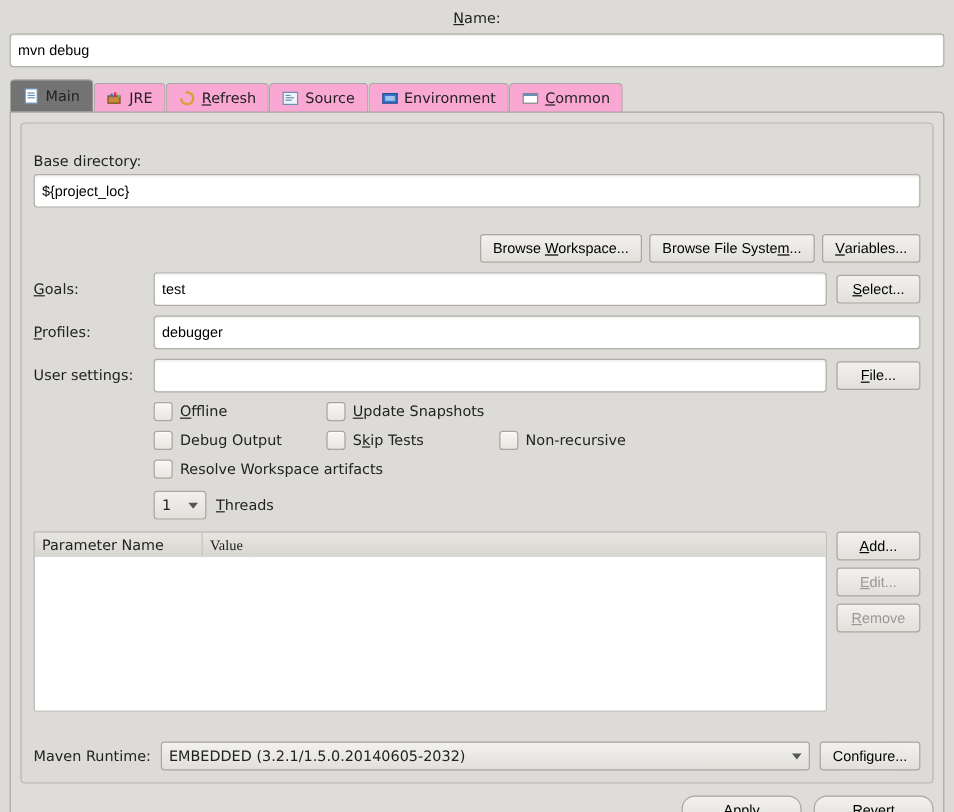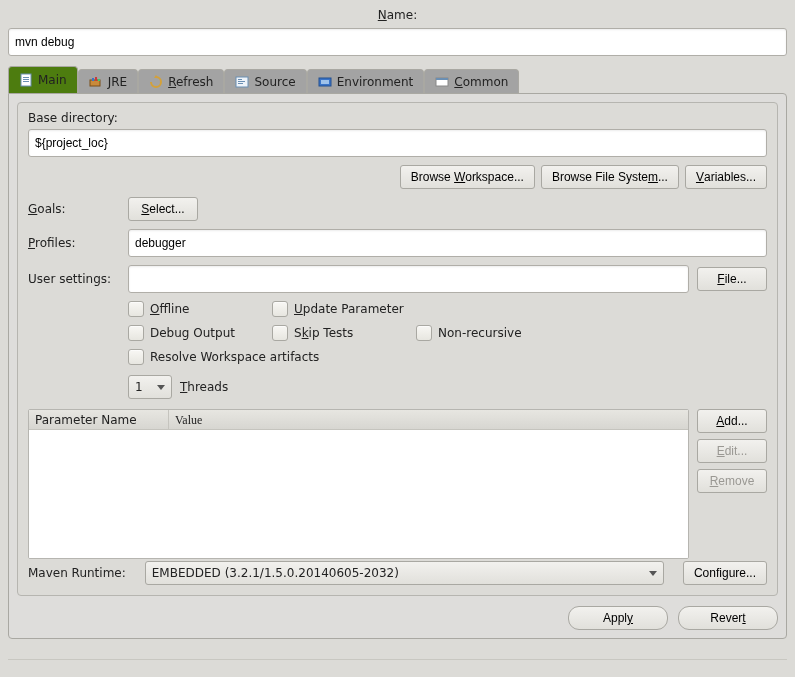--- a/index.html
+++ b/index.html
@@ -68,50 +68,50 @@
   
   .name-row { margin-bottom: 10px; }
 
   
   .tabstrip { display: flex; align-items: flex-end; gap: 0; position: relative; }
   .tab {
     display: flex; align-items: center; gap: 5px;
     padding: 5px 10px;
     border: 1px solid #a9a8a2;
     border-bottom: none;
-    background: #a3a3a3;
+    background: #f9a8d4;
     border-radius: 4px 4px 0 0;
     margin-right: 0px;
     position: relative;
     top: 1px;
   }
   .tab.active {
-    background: #4d7c0f;
+    background: #737373;
     z-index: 2;
     top: 0;
     padding-top: 6px; padding-bottom: 6px;
   }
   .tab .ico { width: 14px; height: 14px; display: inline-flex; align-items: center; justify-content: center; }
   .tabpanel {
     border: 1px solid #a9a8a2;
     border-radius: 0 4px 4px 4px;
     background: #dedddb;
     padding: 8px;
     position: relative;
   }
 
   
   .group {
     border: 1px solid #b6b5b0;
     border-radius: 4px;
     background: #dcdbd7;
-    padding: 8px 10px 10px 10px;
-  }
-
-  .right-btns { display: flex; justify-content: flex-end; gap: 6px; margin-top: 8px; }
+    padding: 24px 10px 10px 10px;
+  }
+
+  .right-btns { display: flex; justify-content: flex-end; gap: 6px; margin-top: 22px; }
 
   .form-row { display: flex; align-items: center; gap: 8px; margin-top: 8px; }
   .form-row .lbl-col { width: 92px; }
   .form-row .input-col { flex: 1; }
 
   .chk-grid { margin-left: 100px; margin-top: 6px; }
   .chk-row { display: flex; gap: 24px; margin-top: 8px; }
   .chk-item { display: flex; align-items: center; min-width: 120px; }
 
   .threads-row { display:flex; align-items:center; gap:8px; margin-left:100px; margin-top:10px;}
@@ -131,21 +131,21 @@
     display: flex;
     background: linear-gradient(#e7e6e1,#d7d6d1);
     border-bottom: 1px solid #c5c4be;
     height: 20px;
   }
   .param-head .col1 { width: 140px; padding: 3px 6px; border-right: 1px solid #c5c4be; }
   .param-head .col2 { flex:1; padding: 3px 6px; font-family: Liberation Serif, serif; }
   .param-body { flex:1; background:#fff; }
   .param-btns { display:flex; flex-direction:column; gap:6px; }
 
-  .runtime-row { display:flex; align-items:center; gap:19px; margin-top:2px; }
+  .runtime-row { display:flex; align-items:center; gap:8px; margin-top:25px; }
   .runtime-select-wrap { flex:1; }
   .runtime-select-wrap .select { width:100%; text-align:center; }
 
   .bottom-btns { display:flex; justify-content:flex-end; gap:10px; margin-top:10px; }
   .hr { height:1px; background:#c8c7c1; margin-top:20px; }
   .footer-row { display:flex; justify-content:space-between; align-items:center; margin-top:18px; }
   .help-btn {
     width: 28px; height: 28px;
     background: linear-gradient(#f0efeb,#dedddb);
     border: 1px solid #b0aea8;
@@ -241,20 +241,21 @@
         </button>
       <button class="btn">
           <span class="u">V</span>
           <span>ariables...</span>
         </button>
     </div>
 
     
     <div class="form-row">
       <div class="lbl-col"><span class="u">G</span><span>oals:</span></div>
+      <div class="input-col"><input type="text" class="text-input" value="test" style=""></div>
       <button class="btn">
           <span class="u">S</span>
           <span>elect...</span>
         </button>
     </div>
 
     
     <div class="form-row">
       <div class="lbl-col"><span class="u">P</span><span>rofiles:</span></div>
       <div class="input-col"><input type="text" class="text-input" value="debugger" style=""></div>
@@ -272,21 +273,21 @@
 
     
     <div class="chk-grid">
       <div class="chk-row">
         <label class="chk-item">
             <span class="chk"></span>
             <span><span class="u">O</span><span>ffline</span></span>
           </label>
         <label class="chk-item">
             <span class="chk"></span>
-            <span><span class="u">U</span><span>pdate Parameter</span></span>
+            <span><span class="u">U</span><span>pdate Snapshots</span></span>
           </label>
       </div>
       <div class="chk-row">
         <label class="chk-item">
             <span class="chk"></span>
             <span>Debug Output</span>
           </label>
         <label class="chk-item">
             <span class="chk"></span>
             <span>S<span class="u">k</span><span>ip Tests</span></span>

